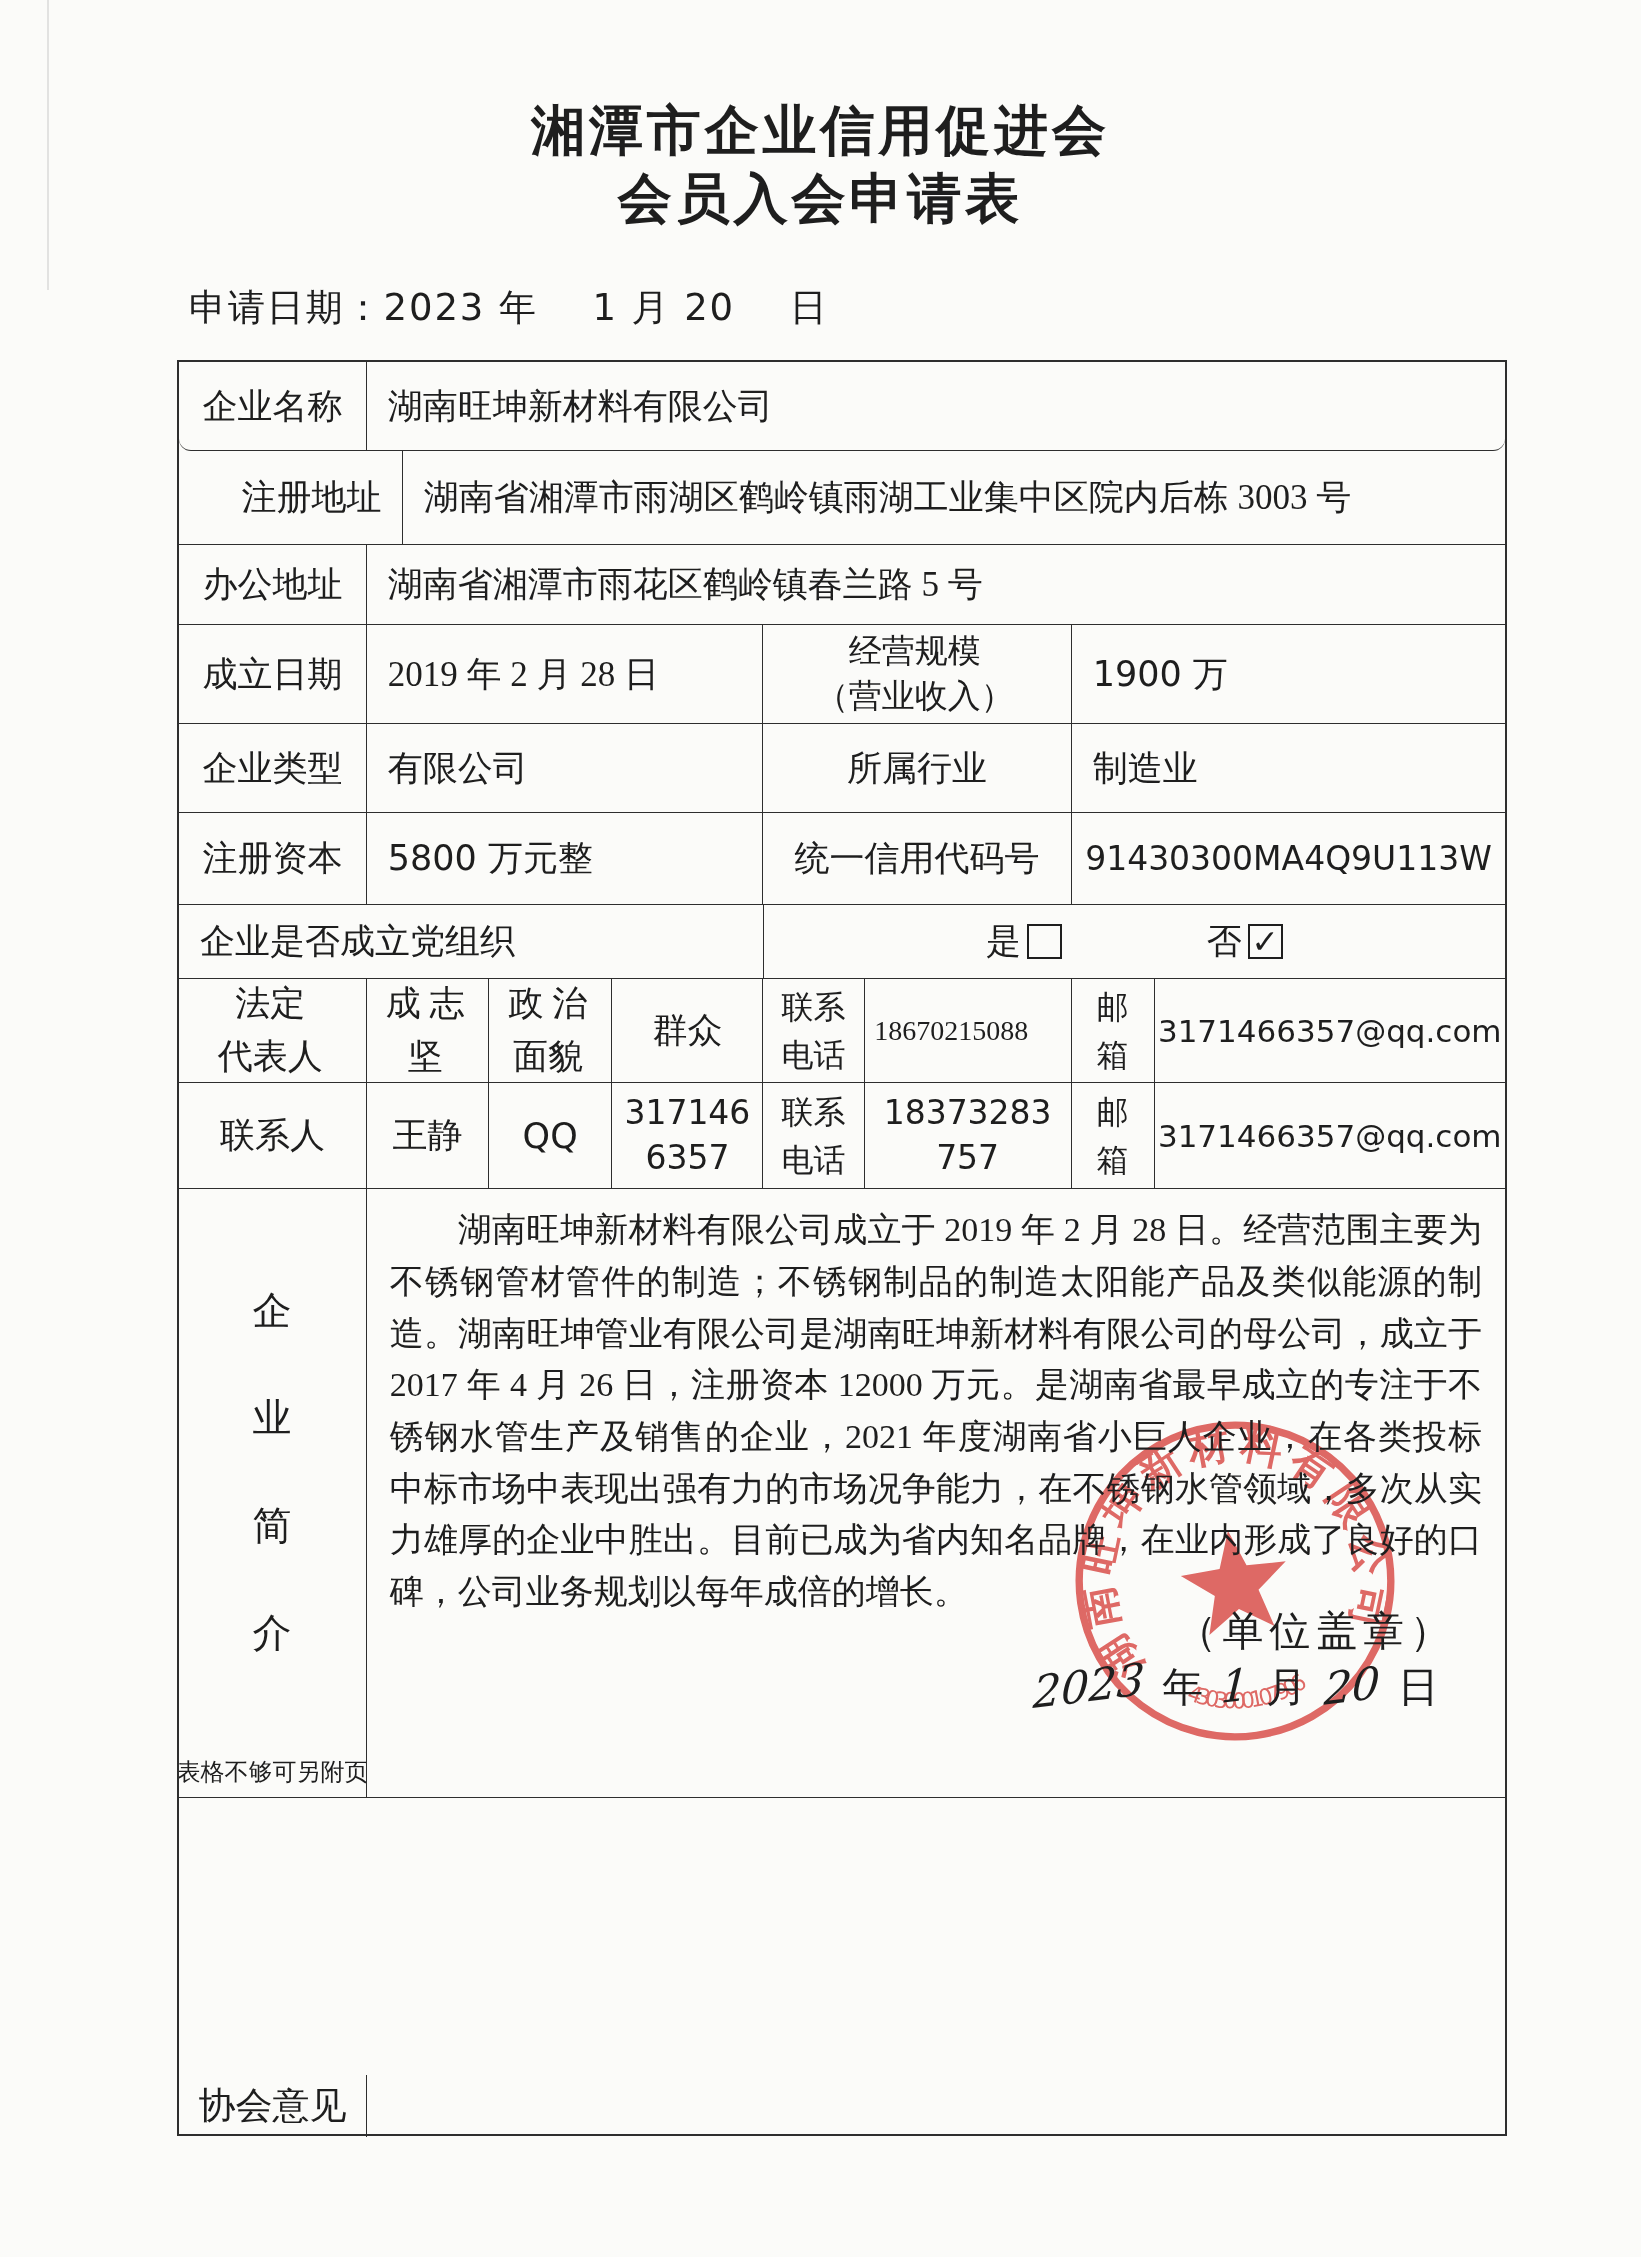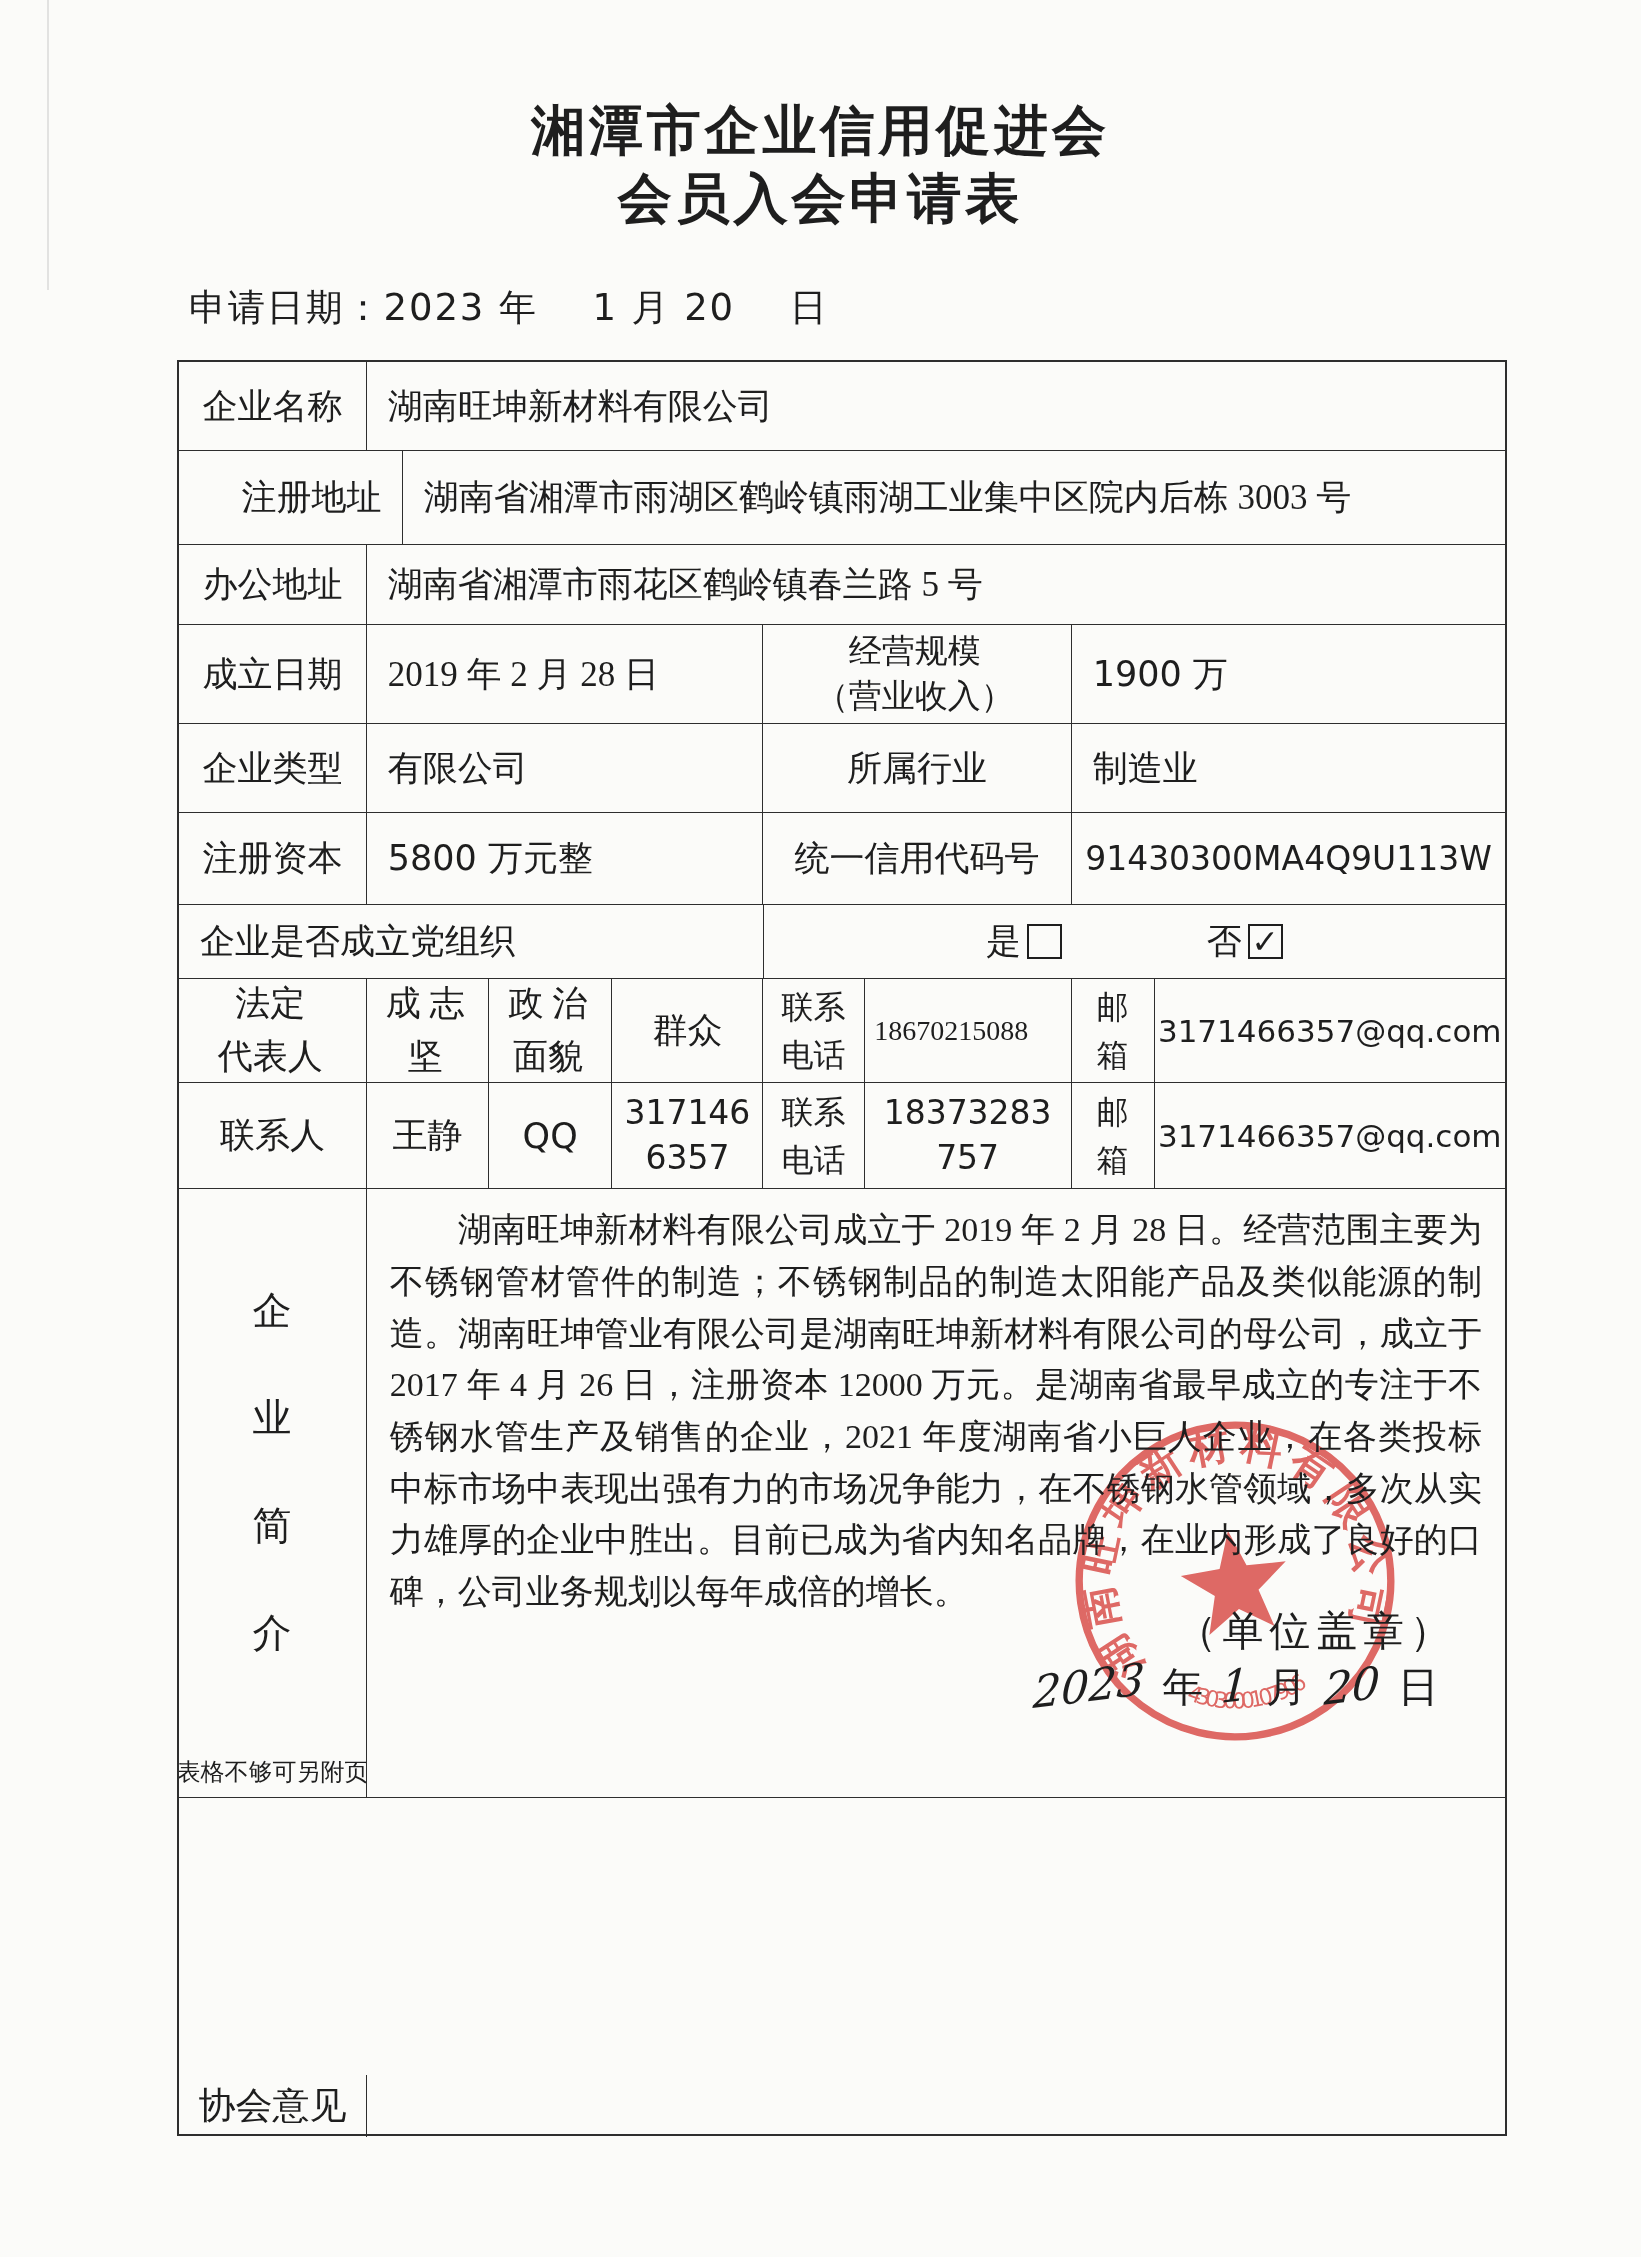--- a/index.html
+++ b/index.html
@@ -164,21 +164,21 @@
 
   <div class="title-block">
     <h1 class="title">湘潭市企业信用促进会</h1>
     <h1 class="title">会员入会申请表</h1>
   </div>
 
   <div class="apply-date"><span>申请日期：</span><span class="num">2023 年    1 月 20    日</span></div>
 
   <div class="form-table">
 
-    <div class="tr" style="height:89px;">
+    <div class="tr" style="height:89px;border-radius:12px;">
       <div class="td cen w-label">企业名称</div>
       <div class="td left w-wide">湖南旺坤新材料有限公司</div>
     </div>
 
     <div class="tr" style="height:94px;padding-left:42px;">
       <div class="td cen w-label">注册地址</div>
       <div class="td left w-wide">湖南省湘潭市雨湖区鹤岭镇雨湖工业集中区院内后栋 3003 号</div>
     </div>
 
     <div class="tr" style="height:80px;">

